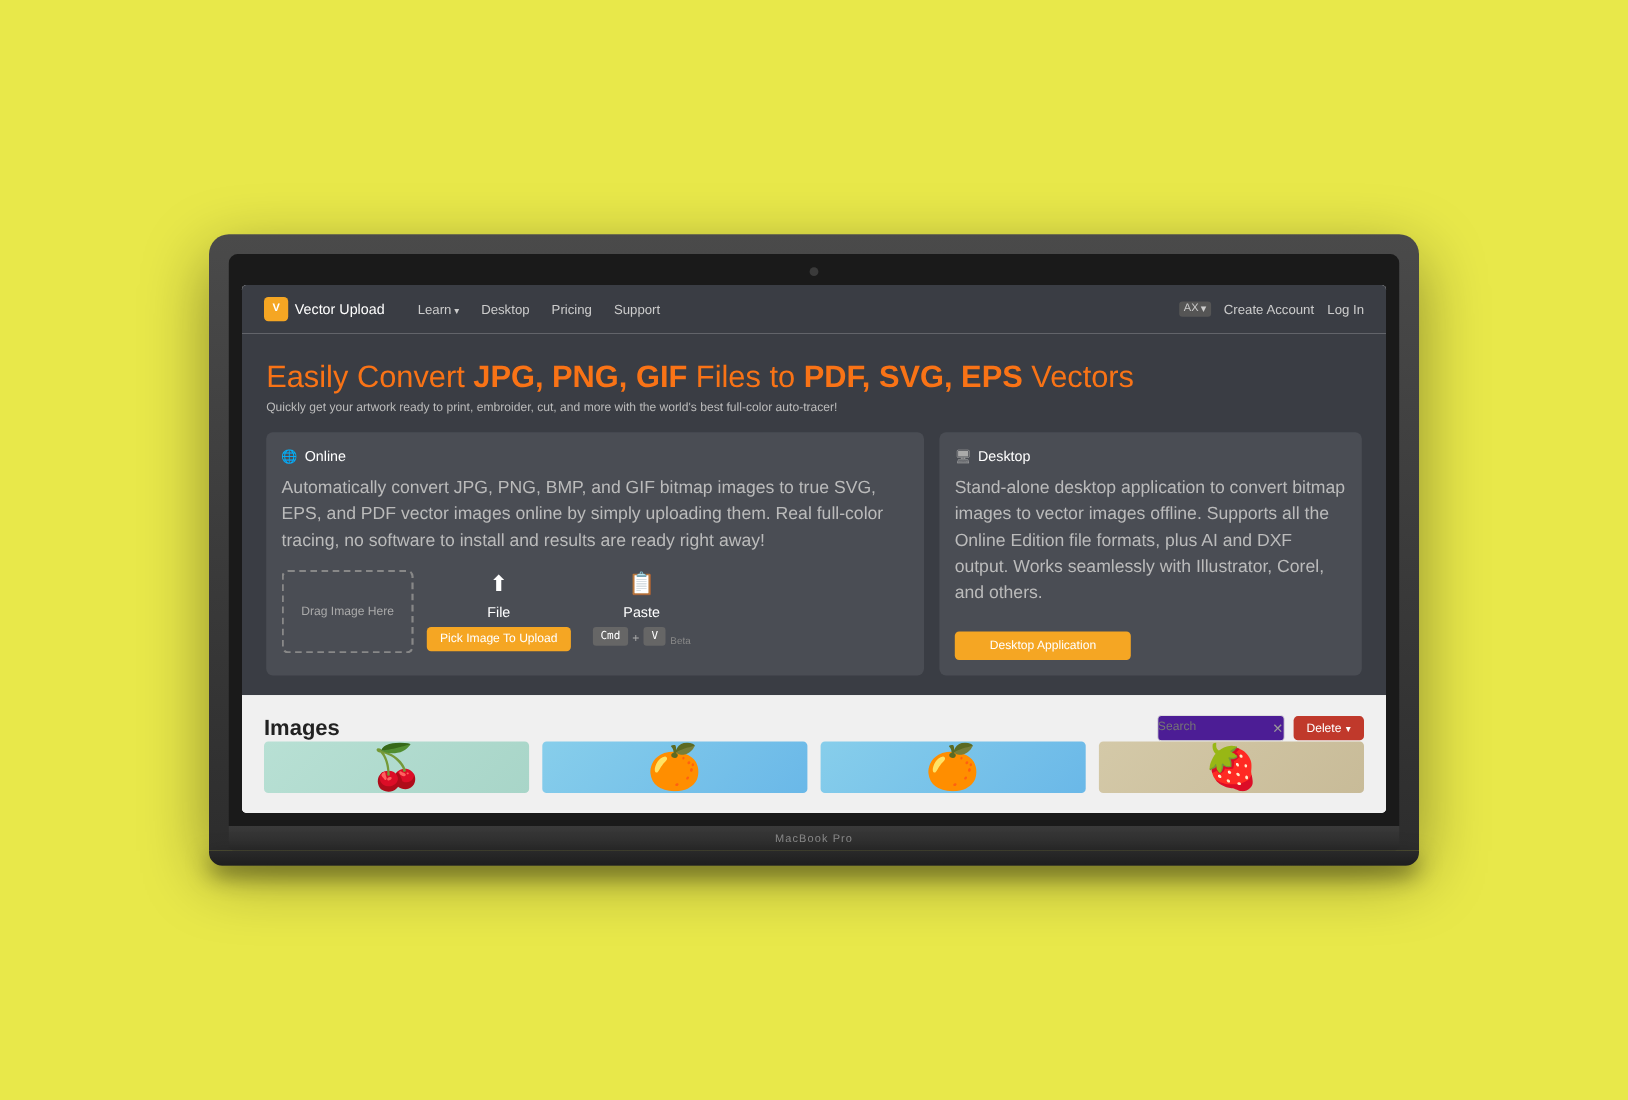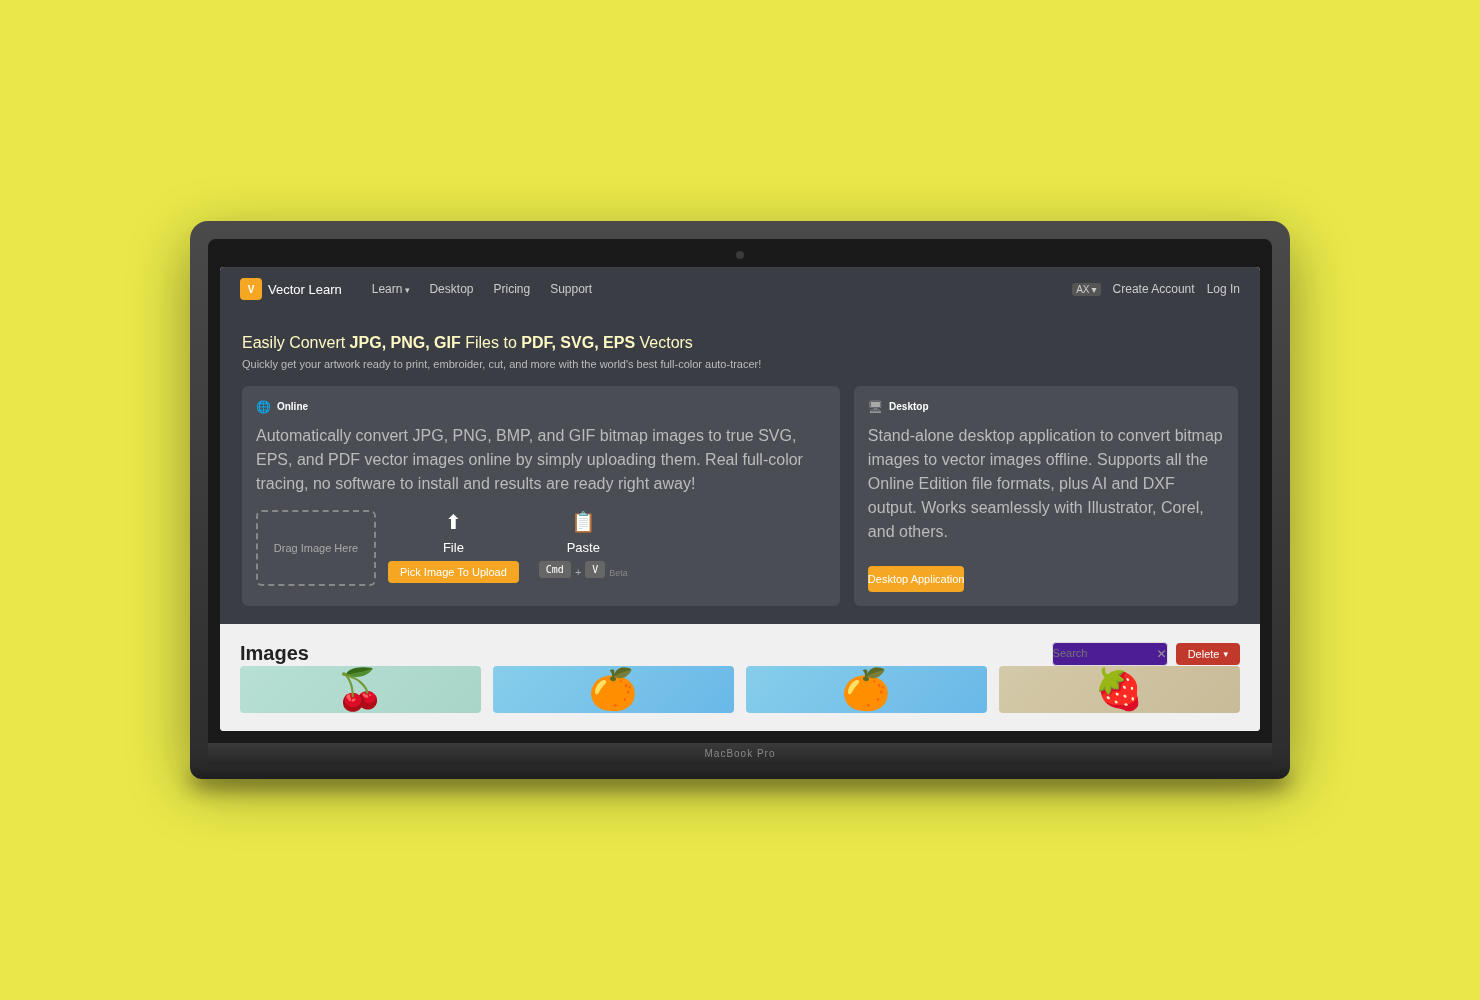--- a/index.html
+++ b/index.html
@@ -136,22 +136,22 @@
       font-size: 12px;
       cursor: pointer;
     }
 
     
     .hero {
       background: #3a3d44;
       padding: 22px 22px 18px;
     }
     .hero-title {
-      font-size: 16px;
-      color: #fef9c3;
+      font-size: 28px;
+      color: #f97316;
       font-weight: 400;
       margin-bottom: 4px;
       line-height: 1.3;
     }
     .hero-title strong {
       font-weight: 700;
     }
     .hero-subtitle {
       color: #bbb;
       font-size: 11px;
@@ -180,22 +180,22 @@
       align-items: center;
       gap: 6px;
       margin-bottom: 10px;
     }
     .card-header-icon {
       font-size: 12px;
       color: #aaa;
     }
     .card-header-title {
       color: white;
-      font-size: 10px;
-      font-weight: 700;
+      font-size: 13px;
+      font-weight: 400;
     }
     .card-desc {
       color: #bbb;
       font-size: 16px;
       line-height: 1.5;
       margin-bottom: 14px;
     }
     .upload-area {
       display: flex;
       gap: 12px;
@@ -274,21 +274,21 @@
     }
     .beta-badge {
       color: #888;
       font-size: 9px;
     }
     .btn-desktop {
       background: #f5a623;
       color: white;
       border: none;
       border-radius: 4px;
-      padding: 7px 0;
+      padding: 7px 32px;
       font-size: 11px;
       cursor: pointer;
       font-weight: 500;
       margin-top: 8px;
     }
 
     
     .images-section {
       background: #f0f0f0;
       padding: 18px 20px;
@@ -395,21 +395,21 @@
 
 <div class="laptop-wrapper">
   <div class="laptop-outer">
     <div class="screen-bezel">
       <div class="camera-dot"></div>
       <div class="screen">
 
         <nav class="nav">
           <div class="nav-logo">
             <div class="nav-logo-icon">V</div>
-            <span class="nav-logo-text">Vector Learn</span>
+            <span class="nav-logo-text">Vector Upload</span>
           </div>
           <div class="nav-items">
             <span class="nav-item has-dropdown">Learn</span>
             <span class="nav-item">Desktop</span>
             <span class="nav-item">Pricing</span>
             <span class="nav-item">Support</span>
           </div>
           <div class="nav-right">
             <div class="nav-lang">
               <span class="nav-lang-badge">

